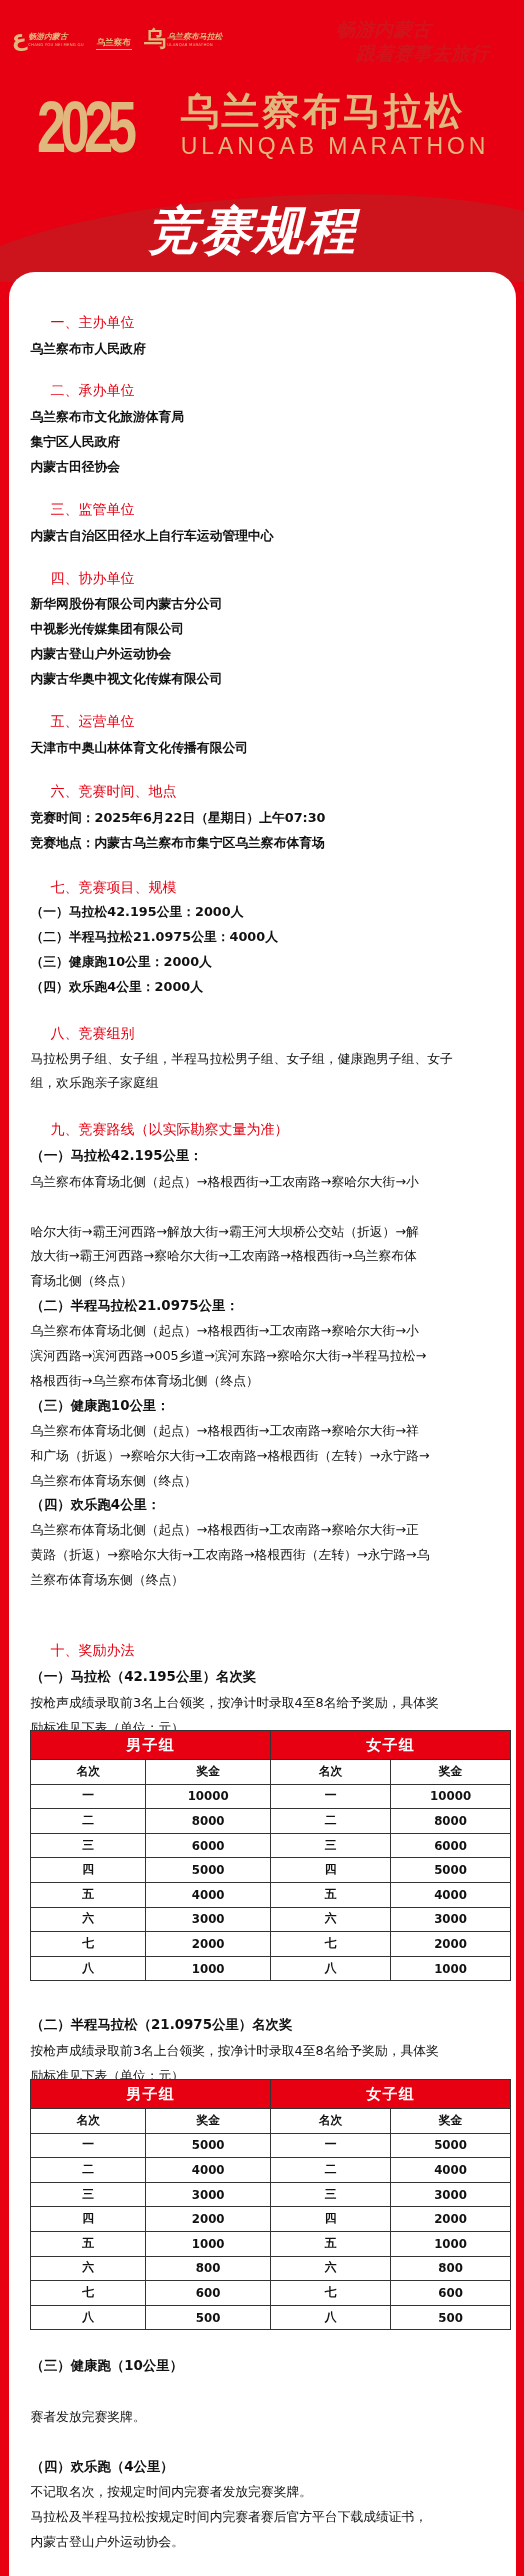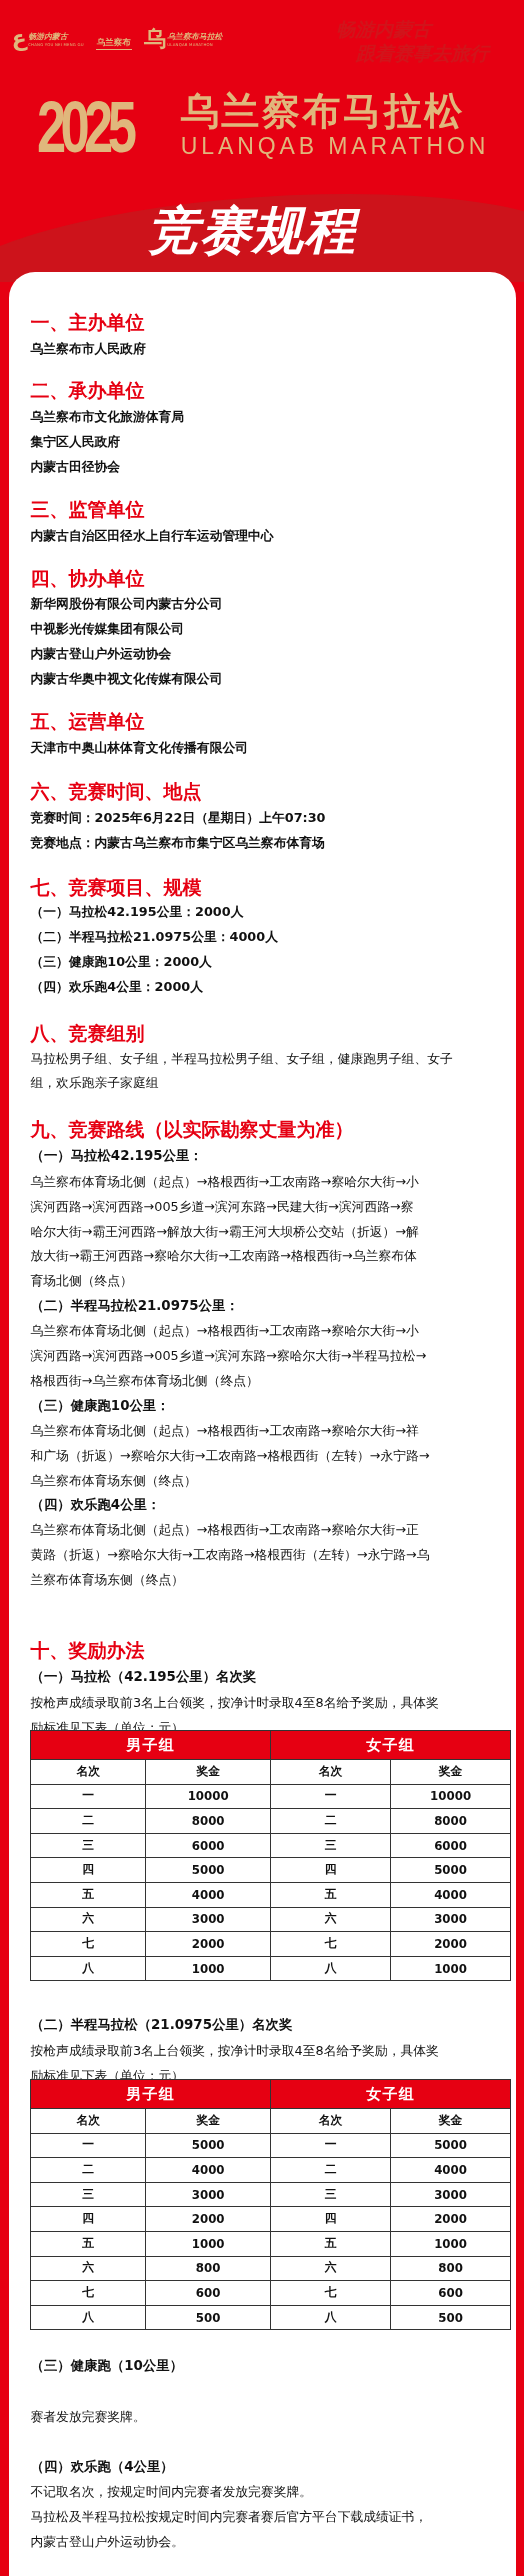--- a/index.html
+++ b/index.html
@@ -46,21 +46,21 @@
   .title-en { font-family: "Liberation Sans", sans-serif; font-size: 23px; color: #e0b77c; letter-spacing: 3.9px; line-height: 27.5px; }
   .page-heading {
     position: absolute; left: 0; width: 464px; top: 197px; text-align: center;
     font-size: 51px; font-weight: bold; color: #ffffff; font-style: italic; letter-spacing: 1.3px; margin-left: 20px;
   }
   .card {
     position: absolute; left: 8.5px; top: 272px; width: 507px; height: 2320px;
     background: #ffffff; border-radius: 26px 26px 0 0;
   }
   .abs { position: absolute; left: 22px; white-space: nowrap; }
-  .sec-h { font-size: 19px; font-weight: bold; color: #e60012; line-height: 19.7px; }
+  .sec-h { font-size: 14px; font-weight: normal; color: #e60012; line-height: 19.7px; margin-left: 20px; }
   .body { font-size: 12.8px; font-weight: bold; color: #111; line-height: 19.7px; }
   .body-n { font-size: 12.8px; color: #111; line-height: 19.7px; font-weight: normal; }
   .sub-h { font-size: 13.4px; font-weight: bold; color: #111; line-height: 19.7px; }
   table.prize {
     position: absolute; left: 21.6px; width: 481px; border-collapse: collapse;
     font-family: "DejaVu Sans", sans-serif;
   }
   table.prize th.grp {
     background: #e60012; color: #fff; font-size: 15px; font-weight: bold; height: 26px;
     border: 0.7px solid #333; letter-spacing: 1.3px;
@@ -146,21 +146,20 @@
   <div class="abs body" style="top:705px">（四）欢乐跑4公里：2000人</div>
 
   <div class="abs sec-h" style="top:752px">八、竞赛组别</div>
   <div class="abs body-n" style="top:777px">马拉松男子组、女子组，半程马拉松男子组、女子组，健康跑男子组、女子</div>
   <div class="abs body-n" style="top:801px">组，欢乐跑亲子家庭组</div>
 
   <div class="abs sec-h" style="top:848px">九、竞赛路线（以实际勘察丈量为准）</div>
 
   <div class="abs sub-h" style="top:874px">（一）马拉松42.195公里：</div>
   <div class="abs body-n" style="top:900px">乌兰察布体育场北侧（起点）→格根西街→工农南路→察哈尔大街→小</div>
-  <div class="abs body-n" style="top:925px">滨河西路→滨河西路→005乡道→滨河东路→民建大街→滨河西路→察</div>
   <div class="abs body-n" style="top:974px">放大街→霸王河西路→察哈尔大街→工农南路→格根西街→乌兰察布体</div>
   <div class="abs body-n" style="top:950px">哈尔大街→霸王河西路→解放大街→霸王河大坝桥公交站（折返）→解</div>
   <div class="abs body-n" style="top:999px">育场北侧（终点）</div>
 
   <div class="abs sub-h" style="top:1024px">（二）半程马拉松21.0975公里：</div>
   <div class="abs body-n" style="top:1049px">乌兰察布体育场北侧（起点）→格根西街→工农南路→察哈尔大街→小</div>
   <div class="abs body-n" style="top:1074px">滨河西路→滨河西路→005乡道→滨河东路→察哈尔大街→半程马拉松→</div>
   <div class="abs body-n" style="top:1099px">格根西街→乌兰察布体育场北侧（终点）</div>
 
   <div class="abs sub-h" style="top:1124px">（三）健康跑10公里：</div>

